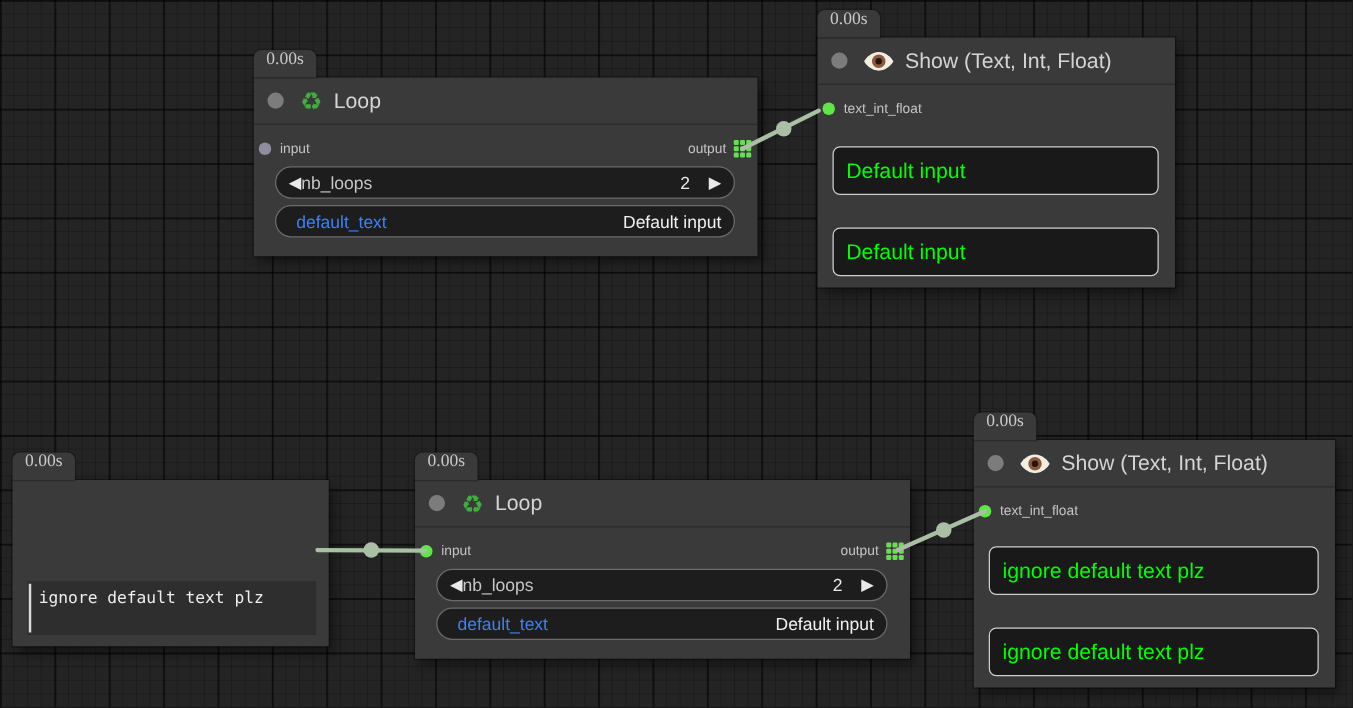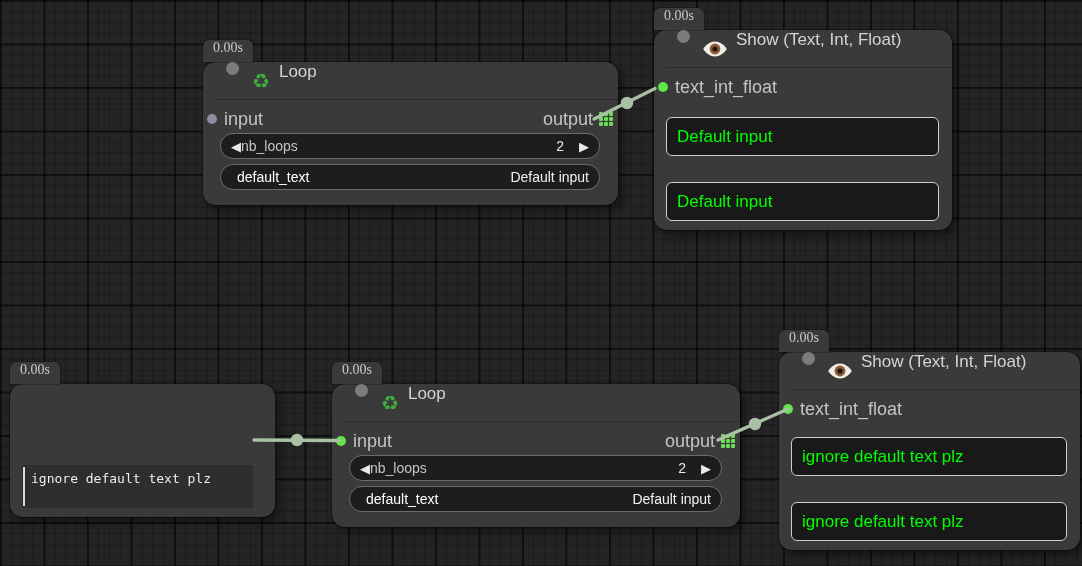--- a/index.html
+++ b/index.html
@@ -8,47 +8,46 @@
     background-color:#242424;
     background-image:
       linear-gradient(to right, rgba(0,0,0,0.50) 1.5px, transparent 1.5px),
       linear-gradient(to bottom, rgba(0,0,0,0.50) 1.5px, transparent 1.5px),
       linear-gradient(to right, rgba(0,0,0,0.22) 1px, transparent 1px),
       linear-gradient(to bottom, rgba(0,0,0,0.22) 1px, transparent 1px);
     background-size:43.5px 43.5px, 43.5px 43.5px, 10.875px 10.875px, 10.875px 10.875px;
     font-family:"Liberation Sans", sans-serif;
   }
   .node{
-    position:absolute;background:#3a3a3a;border-radius:13px;
+    position:absolute;background:#3a3a3a;border-radius:0;
     box-shadow:0 0 0 1px rgba(0,0,0,0.35), 4px 5px 10px rgba(0,0,0,0.45);
     z-index:10;
-    padding-left:12px;
   }
   #n1{left:203px;top:62px;width:403px;height:143px}
   #n2{left:654px;top:30px;width:286px;height:200px}
   #n3{left:10px;top:384px;width:253px;height:133px}
   #n4{left:332px;top:384px;width:396px;height:143px}
   #n5{left:779px;top:352px;width:289px;height:198px}
 
   .badge{
     position:absolute;top:-22px;left:0;height:22px;line-height:23px;
     padding:0 10px;background:#3a3a3a;color:#c9c9c9;
     font:14px "Liberation Serif", serif;border-radius:6px 6px 0 0;
     box-shadow:0 0 0 1px rgba(0,0,0,0.25);
   }
   .titlebar{
-    position:relative;height:37px;display:flex;
+    position:relative;height:37px;display:flex;align-items:center;
     border-bottom:1px solid #2b2b2b;
   }
   .tcircle{width:13px;height:13px;border-radius:50%;background:#7c7c7c;margin-left:11px;flex:none;}
   .ticon{margin-left:13px;flex:none;display:flex;align-items:center;}
   .ticon.recycle{font-size:20px;line-height:20px;color:#3fae3f;font-family:"DejaVu Sans",sans-serif;}
   .ttext{margin-left:9px;font-size:17px;color:#d4d4d4;white-space:nowrap;}
 
-  .iorow{position:absolute;left:0;right:0;top:47px;height:20px;display:flex;align-items:center;font-size:18px;color:#c4c4c4;}
+  .iorow{position:absolute;left:0;right:0;top:47px;height:20px;display:flex;align-items:center;font-size:11px;color:#c4c4c4;}
   .socket{width:10px;height:10px;border-radius:50%;flex:none;}
   .socket.conn{background:var(--sock-on,#5fe748);}
   .socket.unconn{background:var(--sock-off,#8e8ea0);}
   .socket.left{margin-left:4px;}
   .iolabel{margin-left:7px;white-space:nowrap;}
   .spacer{flex:1;}
   .gridsock{width:14px;height:14px;display:grid;grid-template-columns:repeat(3,1fr);grid-template-rows:repeat(3,1fr);gap:1px;margin:0 5px 0 6px;flex:none;}
   .gridsock b{background:var(--gridgreen,#6cdb57);border-radius:1px;}
   .outlabel{margin-left:4px;margin-right:0;}
   .socket.right{margin-right:5px;}
@@ -56,21 +55,21 @@
 
   .pill{
     position:absolute;left:17px;right:18px;height:24px;border-radius:13px;
     background:#1d1d1d;border:1px solid #6b6b6b;display:flex;align-items:center;
     padding:0 10px;font-size:14px;
   }
   .pill.num{top:71px}
   .pill.txt{top:102px}
   .arrow{color:#eaeaea;font-size:13px;font-family:"DejaVu Sans",sans-serif;flex:none;}
   .wlabel{margin-left:0;color:#c6c6c6;}
-  .pill.txt .wlabel{margin-left:6px;color:#ffffff;}
+  .pill.txt .wlabel{margin-left:6px;color:#3b82f6;}
   .wvalue{color:#eaeaea;}
   .pill.txt .wvalue{color:#f1f1f1;}
   .arrow.inc{margin-left:15px;}
 
   .box{
     position:absolute;left:12px;right:13px;height:37px;background:#191919;
     border:1.5px solid #cfcfcf;border-radius:6px;display:flex;align-items:center;
     padding-left:10px;font-size:17px;color:var(--green,#00ff00);white-space:nowrap;overflow:hidden;
   }
   #n2 .box1{top:87px} #n2 .box2{top:152px}

